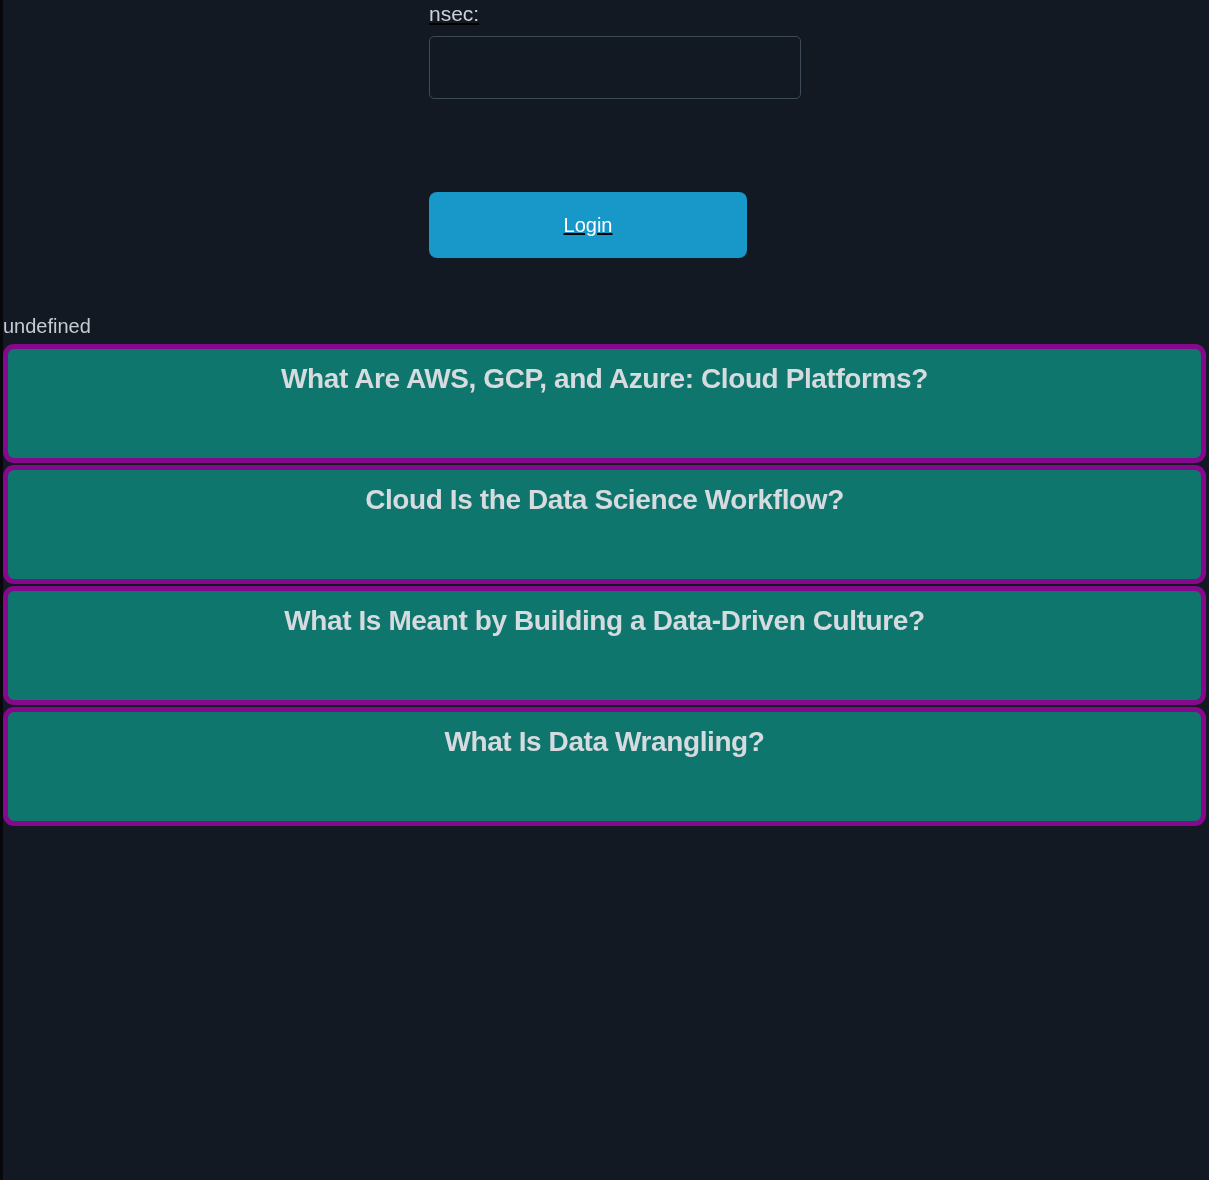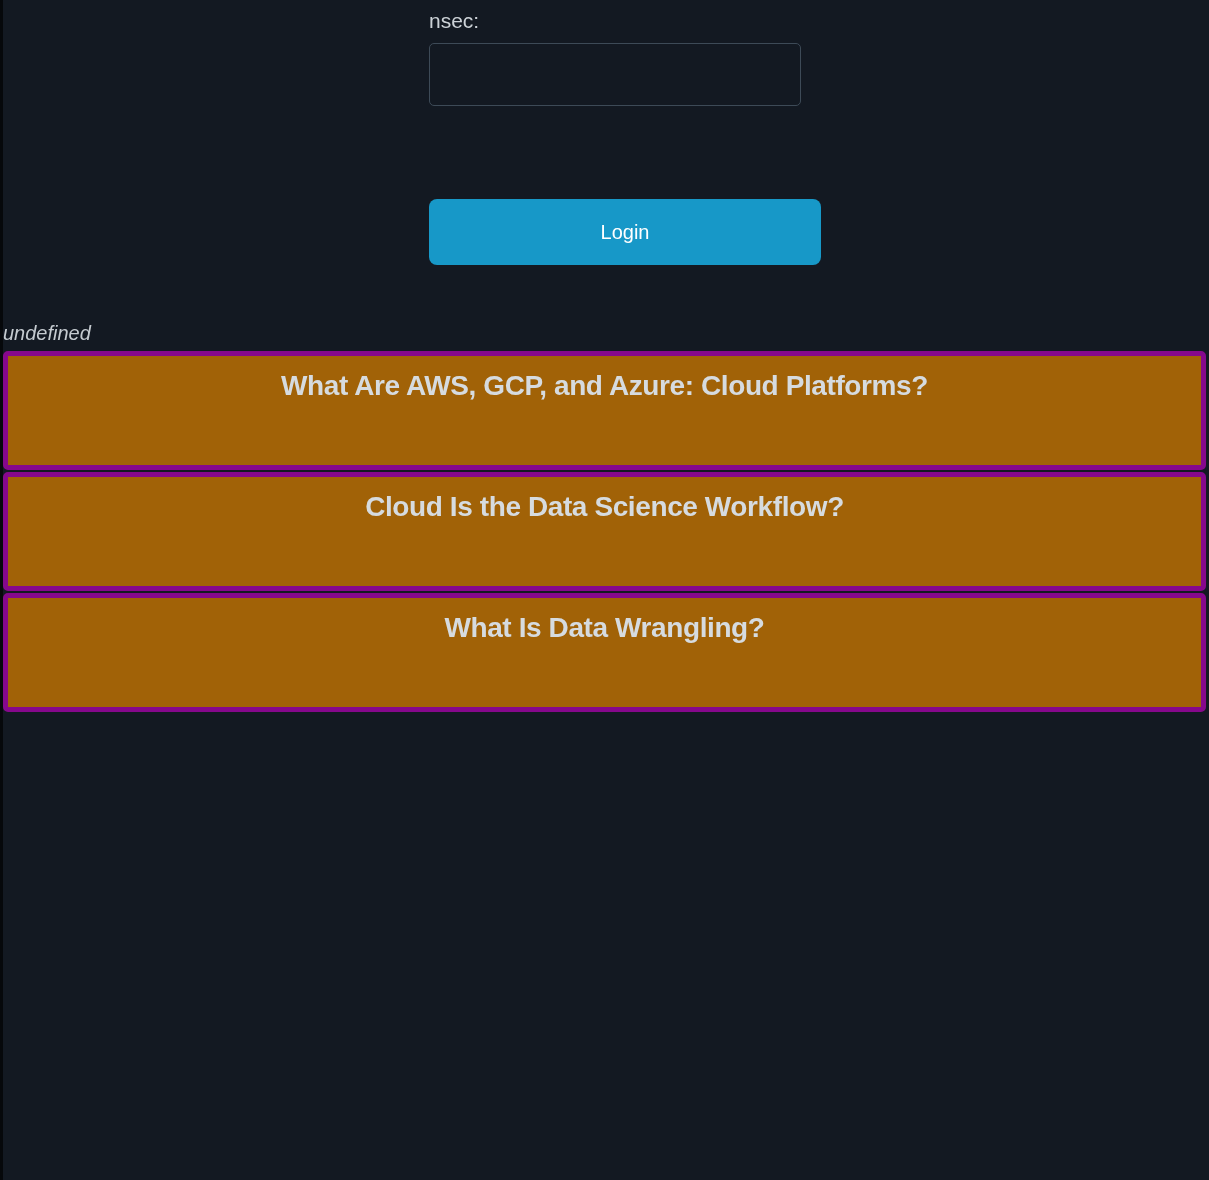--- a/index.html
+++ b/index.html
@@ -21,21 +21,22 @@
     left: 0; top: 0;
     width: 3px; height: 100%;
     background: #06080b;
     z-index: 5;
   }
 
   
   .form-col {
     width: 372px;
     margin-left: 429px;
-    padding-top: 8px;
+    padding-top: 1px;
+    text-decoration: underline;
   }
 
   .nsec-label {
     color: #ccd2d7;
     font-size: 21px;
     line-height: 25px;
     display: block;
   }
 
   .nsec-input {
@@ -48,50 +49,49 @@
     border-radius: 5px;
     color: #d6dbdf;
     font-size: 20px;
     padding: 0 14px;
     outline: none;
     font-family: "Liberation Sans", sans-serif;
   }
 
   .login-button {
     display: block;
-    width: 392px;
+    width: 318px;
     height: 66px;
     margin-top: 93px;
     background: #1798c8;
     border: none;
     border-radius: 8px;
     color: #ffffff;
     font-size: 20px;
     cursor: pointer;
     font-family: "Liberation Sans", sans-serif;
   }
 
   
   .status-text {
     margin: 57px 0 6px 3px;
     color: #c5cbd0;
     font-size: 20px;
     line-height: 23px;
-    font-style: italic;
   }
 
   
   .cards { width: 100%; }
 
   .card {
     height: 119px;
     margin: 0 3px 2px 3px;
-    background: #a16207;
+    background: #0f766e;
     border: 5px solid #86088c;
-    border-radius: 5px;
+    border-radius: 11px;
     padding-top: 14px;
     text-align: center;
     cursor: pointer;
   }
 
   .card-title {
     color: #d6dbdf;
     font-size: 28px;
     font-weight: bold;
     letter-spacing: -0.4px;
@@ -117,20 +117,23 @@
 
   <div class="card">
     <div class="card-title">What Are AWS, GCP, and Azure: Cloud Platforms?</div>
   </div>
 
 
   <div class="card">
     <div class="card-title">Cloud Is the Data Science Workflow?</div>
   </div>
 
+  <div class="card">
+    <div class="card-title">What Is Meant by Building a Data-Driven Culture?</div>
+  </div>
 
 
 
   <div class="card">
     <div class="card-title">What Is Data Wrangling?</div>
   </div>
 
 </div>
 
 </body></html>

